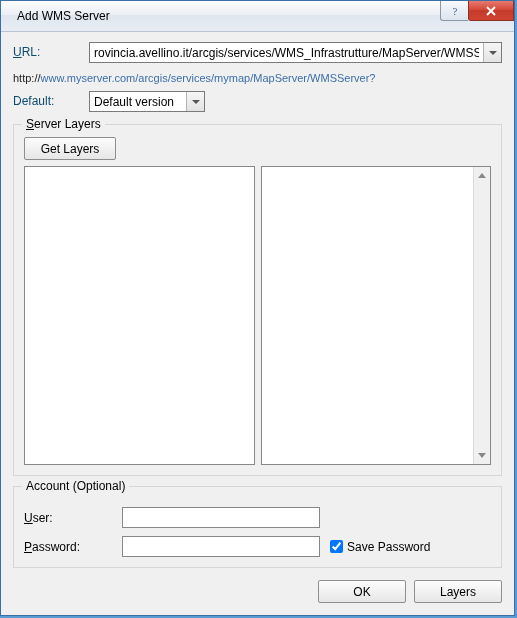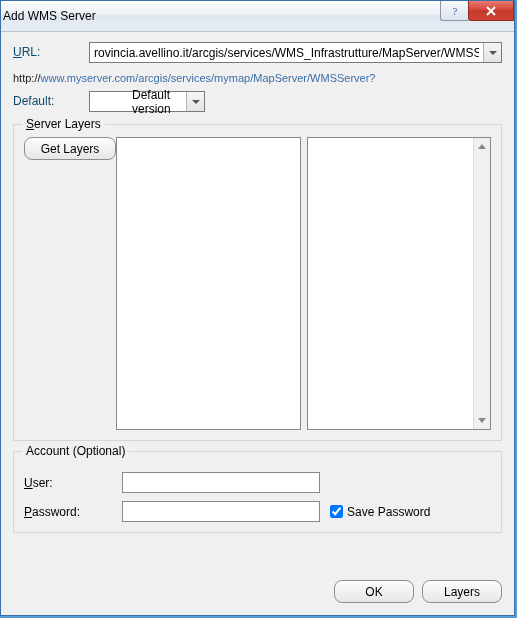--- a/index.html
+++ b/index.html
@@ -19,21 +19,21 @@
     flex-direction: column;
     box-sizing: border-box;
   }
   
   .titlebar {
     height: 30px;
     background: linear-gradient(to bottom, #fdfdfe 0%, #ebeef3 45%, #dfe6ef 46%, #e8edf4 100%);
     border-bottom: 1px solid #b8c4d6;
     display: flex;
     align-items: center;
-    padding-left: 2px;
+    padding-left: 16px;
     position: relative;
   }
   .titlebar .title {
     font-size: 12px;
     color: #000;
   }
   .titlebar .controls {
     position: absolute;
     right: 0;
     top: 0;
@@ -129,21 +129,20 @@
     border: 1px solid #7a7a7a;
     background: #fff;
     display: flex;
     align-items: center;
     box-sizing: border-box;
   }
   .version-combo .txt {
     flex: 1;
     padding: 0 4px;
     font-size: 12px;
-    margin-left: 38px;
   }
   .version-combo .drop {
     width: 17px;
     height: 100%;
     border-left: 1px solid #b4b4b4;
     background: linear-gradient(to bottom, #f6f6f6, #e3e3e3);
     display: flex;
     align-items: center;
     justify-content: center;
   }
@@ -163,31 +162,32 @@
     background: #f0f0f0;
     padding: 0 4px;
     font-size: 12px;
   }
   .groupbox .legend .u { text-decoration: underline; }
 
   .group-layers {
     margin-top: 6px;
     flex: 1;
     display: flex;
+    flex-direction: column;
   }
 
   .btn {
     height: 23px;
     min-width: 75px;
     border: 1px solid #8e8e8e;
     background: linear-gradient(to bottom, #fdfdfd, #e6e6e6);
     font: inherit;
     padding: 0 3px;
     cursor: default;
-    border-radius: 8px;
+    border-radius: 2px;
   }
 
   .getlayers-btn {
     width: 92px;
     margin-bottom: 6px;
   }
 
   .panes {
     flex: 1;
     display: flex;
@@ -253,21 +253,21 @@
     margin-left: 10px;
   }
   .savepw input { margin: 0 4px 0 0; }
 
   .footer {
     display: flex;
     justify-content: flex-end;
     gap: 8px;
     margin-top: 12px;
   }
-  .footer .btn { width: 80px; margin-top: 35px; }
+  .footer .btn { width: 88px; }
 
   .caret-down {
     width:0;height:0;border-left:4px solid transparent;border-right:4px solid transparent;border-top:4px solid #555;
   }
   .tri-up {
     width:0;height:0;border-left:4px solid transparent;border-right:4px solid transparent;border-bottom:5px solid #888;
   }
   .tri-down {
     width:0;height:0;border-left:4px solid transparent;border-right:4px solid transparent;border-top:5px solid #888;
   }

